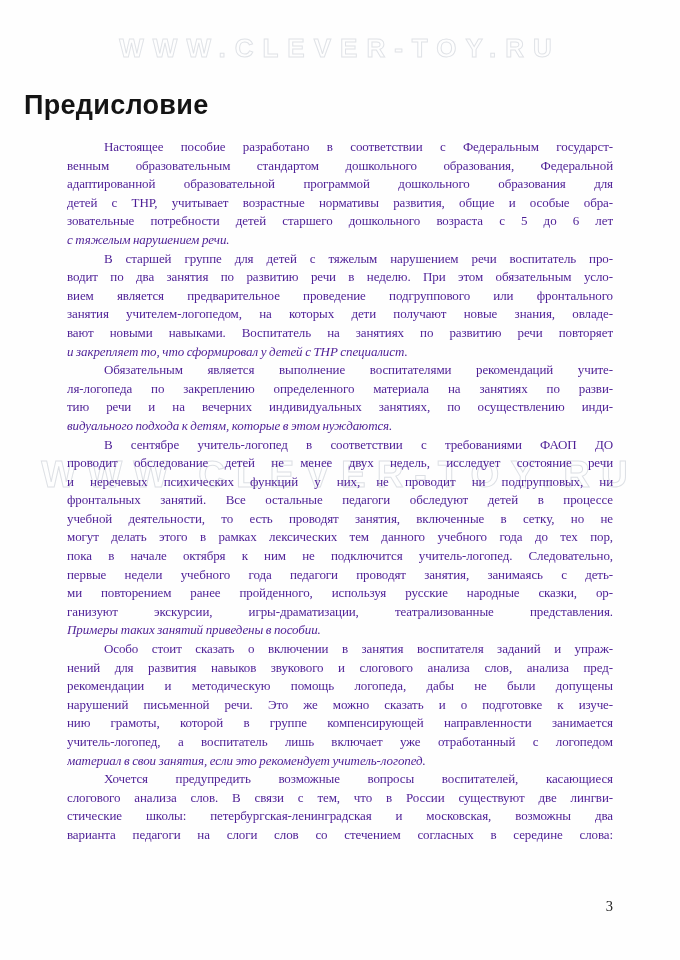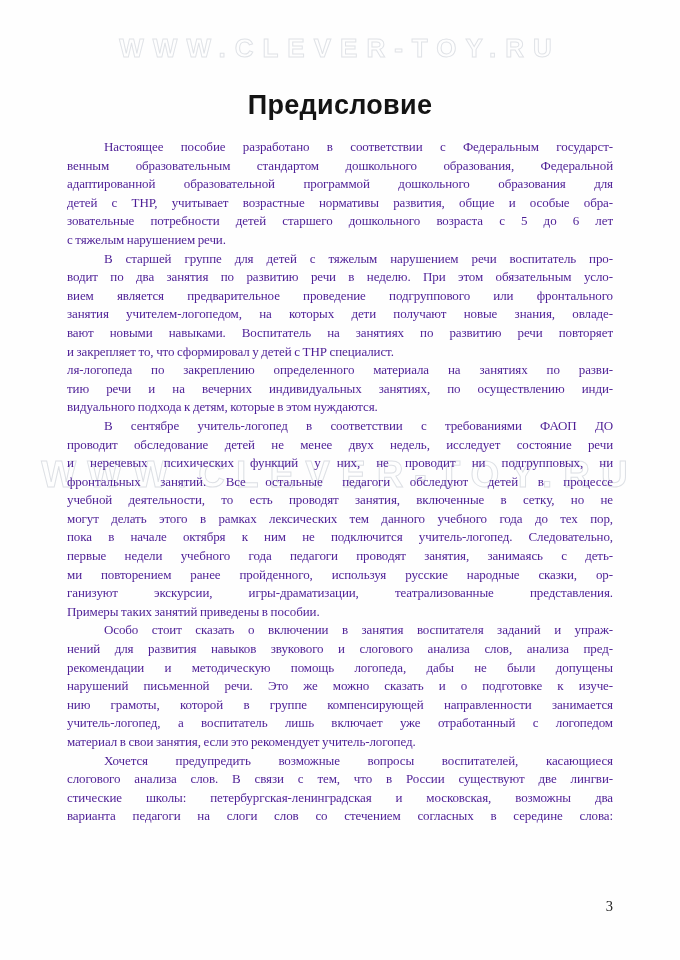--- a/index.html
+++ b/index.html
@@ -13,27 +13,28 @@
     height: 960px;
     background: #fefefe;
     overflow: hidden;
     font-family: "Liberation Serif", serif;
   }
   .doc-title {
     position: absolute;
     top: 72px;
     left: 0;
     right: 0;
-    text-align: center;
+    text-align: left;
     font-family: "Liberation Sans", sans-serif;
     font-weight: bold;
     font-size: 27px;
     letter-spacing: 0.3px;
     color: #141414;
     z-index: 3;
+    padding-left: 24px;
   }
   .body-text {
     position: absolute;
     top: 138px;
     left: 67px;
     width: 546px;
     font-size: 13px;
     line-height: 18.6px;
     color: #4c1d95;
     z-index: 2;
@@ -42,21 +43,21 @@
   .line {
     height: 18.6px;
     overflow: hidden;
     text-align: justify;
     text-align-last: justify;
     word-spacing: -0.5px;
     letter-spacing: -0.1px;
     white-space: normal;
   }
   .line.first { text-indent: 37px; }
-  .line.lastline { text-align-last: left; }
+  .line.lastline { text-align-last: left; font-style: italic; }
   .page-number {
     position: absolute;
     top: 898px;
     left: 67px;
     width: 546px;
     text-align: right;
     font-size: 14.5px;
     color: #222;
     z-index: 2;
   }
@@ -110,20 +111,21 @@
       </div>
       <div class="para">
         <div class="line first">В старшей группе для детей с тяжелым нарушением речи воспитатель про-</div>
         <div class="line">водит по два занятия по развитию речи в неделю. При этом обязательным усло-</div>
         <div class="line">вием является предварительное проведение подгруппового или фронтального</div>
         <div class="line">занятия учителем-логопедом, на которых дети получают новые знания, овладе-</div>
         <div class="line">вают новыми навыками. Воспитатель на занятиях по развитию речи повторяет</div>
         <div class="line lastline">и закрепляет то, что сформировал у детей с ТНР специалист.</div>
       </div>
       <div class="para">
+        <div class="line first">Обязательным является выполнение воспитателями рекомендаций учите-</div>
         <div class="line">ля-логопеда по закреплению определенного материала на занятиях по разви-</div>
         <div class="line">тию речи и на вечерних индивидуальных занятиях, по осуществлению инди-</div>
         <div class="line lastline">видуального подхода к детям, которые в этом нуждаются.</div>
       </div>
       <div class="para">
         <div class="line first">В сентябре учитель-логопед в соответствии с требованиями ФАОП ДО</div>
         <div class="line">проводит обследование детей не менее двух недель, исследует состояние речи</div>
         <div class="line">и неречевых психических функций у них, не проводит ни подгрупповых, ни</div>
         <div class="line">фронтальных занятий. Все остальные педагоги обследуют детей в процессе</div>
         <div class="line">учебной деятельности, то есть проводят занятия, включенные в сетку, но не</div>

